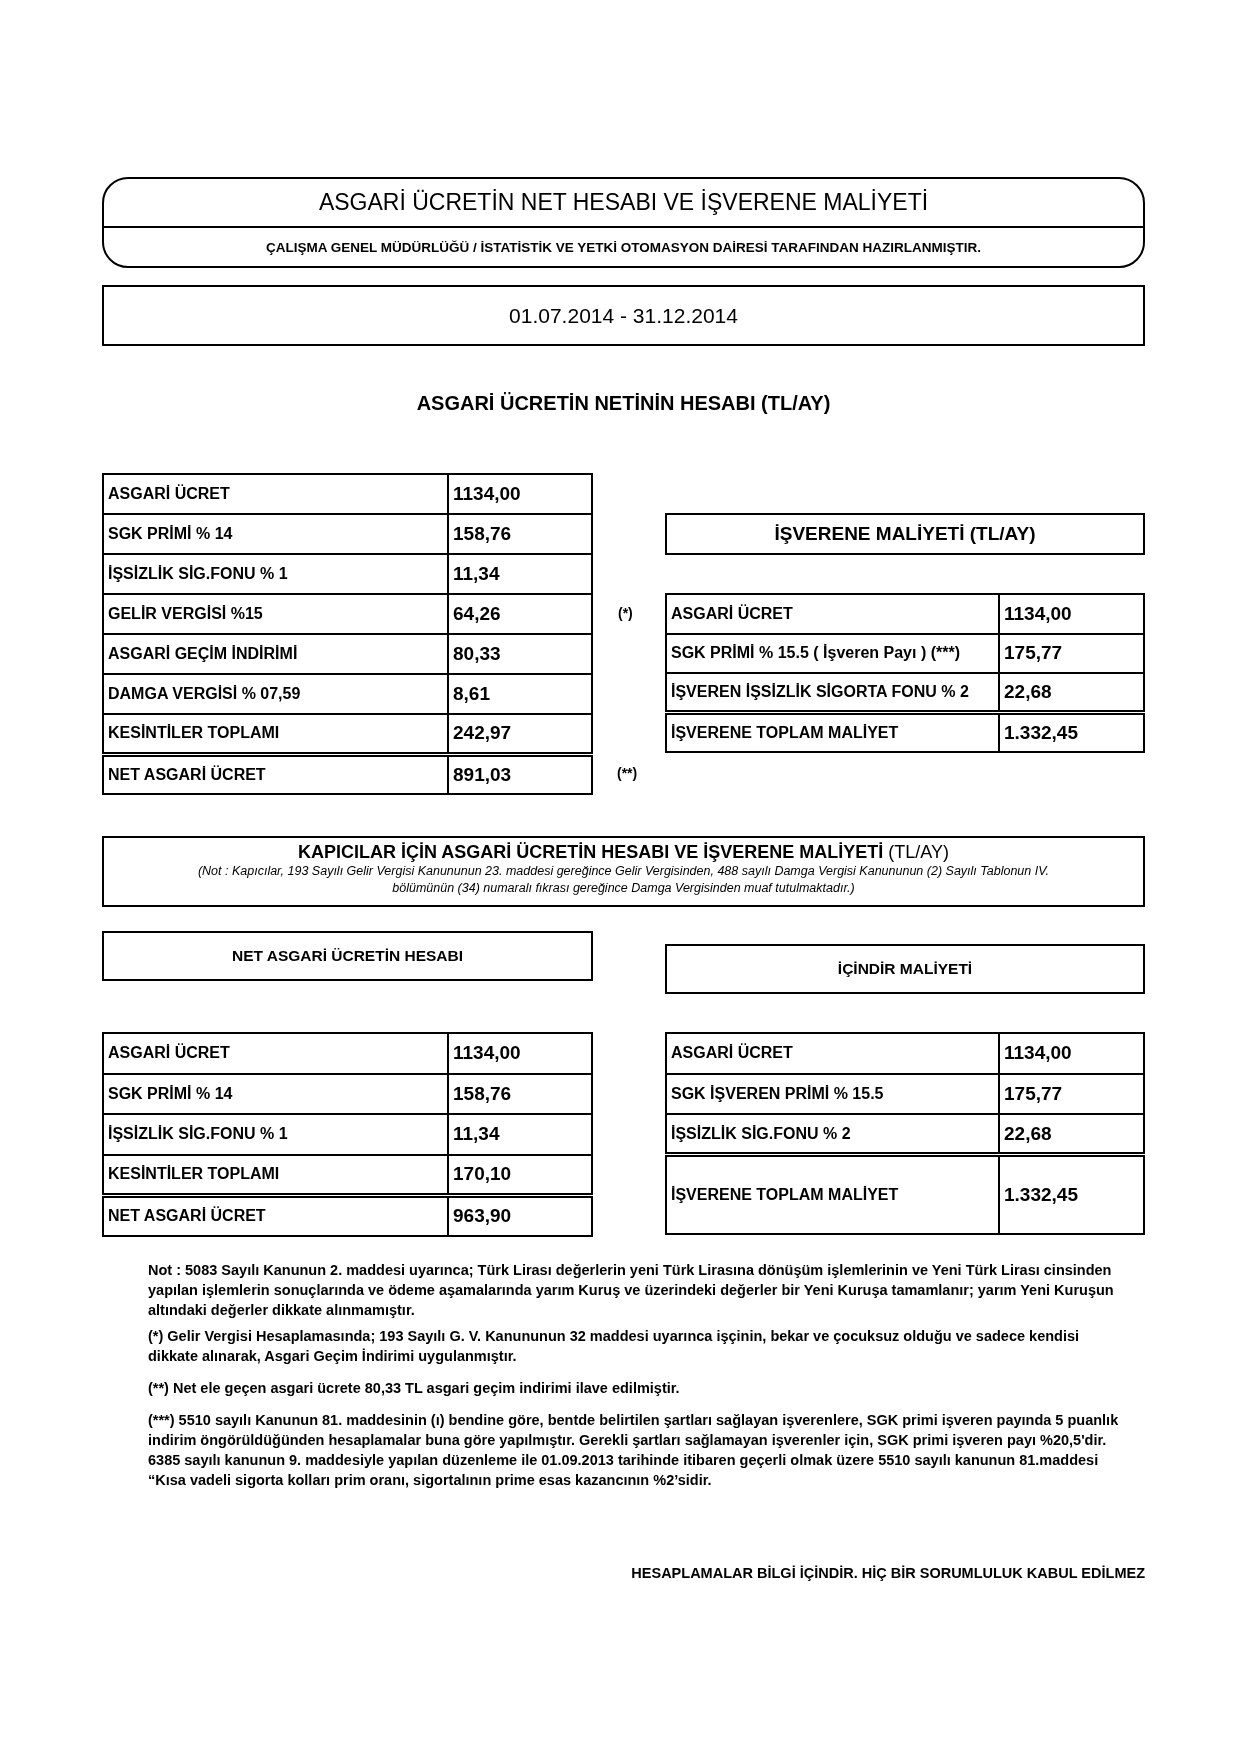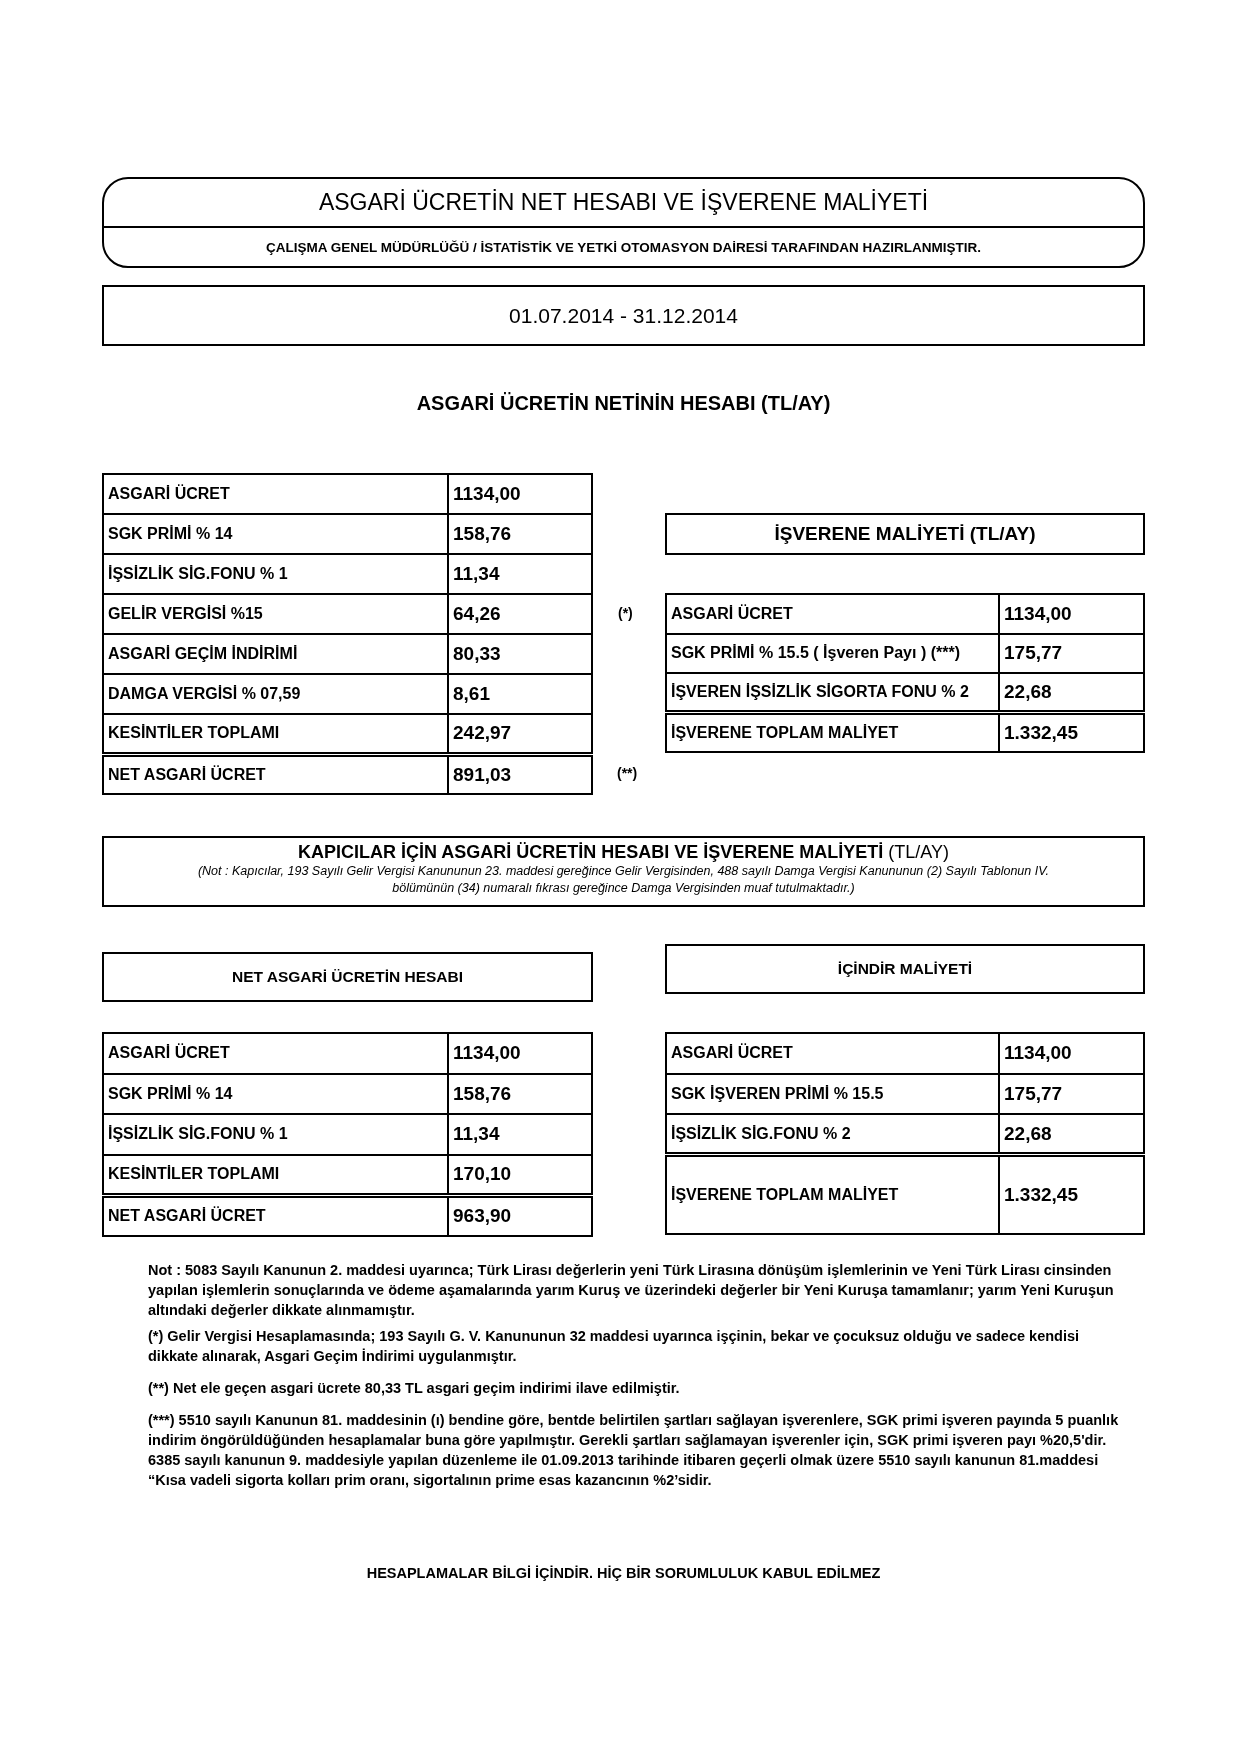--- a/index.html
+++ b/index.html
@@ -36,38 +36,38 @@
   #cost-table tr { height: 39.5px; }
 
   .mark { position: absolute; font-size: 14px; font-weight: bold; }
 
   
   #kapici-box { left: 102px; top: 836px; width: 1043px; height: 71px; text-align: center; }
   #kapici-title { font-size: 18px; font-weight: bold; margin-top: 4px; }
   #kapici-title span.unit { font-weight: normal; }
   #kapici-note { font-size: 12.5px; line-height: 17px; padding: 0 6px; font-style: italic; }
 
-  #sub-left { left: 102px; top: 952px; width: 491px; height: 50px; font-size: 15.5px; font-weight: bold; }
+  #sub-left { left: 102px; top: 931px; width: 491px; height: 50px; font-size: 15.5px; font-weight: bold; }
   #sub-right { left: 665px; top: 944px; width: 480px; height: 50px; font-size: 15.5px; font-weight: bold; }
 
   #kapici-net-table { left: 102px; top: 1032px; width: 491px; }
   #kapici-net-table td.lbl { width: 345px; }
   #kapici-net-table tr { height: 40.5px; }
 
   #kapici-cost-table { left: 665px; top: 1032px; width: 480px; }
   #kapici-cost-table td.lbl { width: 333px; }
   #kapici-cost-table tr.r { height: 40.5px; }
   #kapici-cost-table tr.tall { height: 79px; }
 
   
   #notes { left: 148px; top: 1260px; width: 980px; font-size: 14.5px; font-weight: bold; line-height: 20px; }
   #notes p { margin: 0 0 12px 0; }
   #notes p.tight { margin-bottom: 6px; }
 
-  #disclaimer { left: 102px; top: 1565px; width: 1043px; font-size: 14.5px; font-weight: bold; text-align: center; }
+  #disclaimer { left: 102px; top: 1565px; width: 1043px; font-size: 14.5px; font-weight: bold; text-align: right; }
 </style>
 </head>
 <body>
 
 <div id="title-box" class="abs box">
   <div id="title-main" class="center">ASGARİ ÜCRETİN NET HESABI VE İŞVERENE MALİYETİ</div>
   <div id="title-sub" class="center">ÇALIŞMA GENEL MÜDÜRLÜĞÜ / İSTATİSTİK VE YETKİ OTOMASYON DAİRESİ TARAFINDAN HAZIRLANMIŞTIR.</div>
 </div>
 
 <div id="date-box" class="abs box center">

